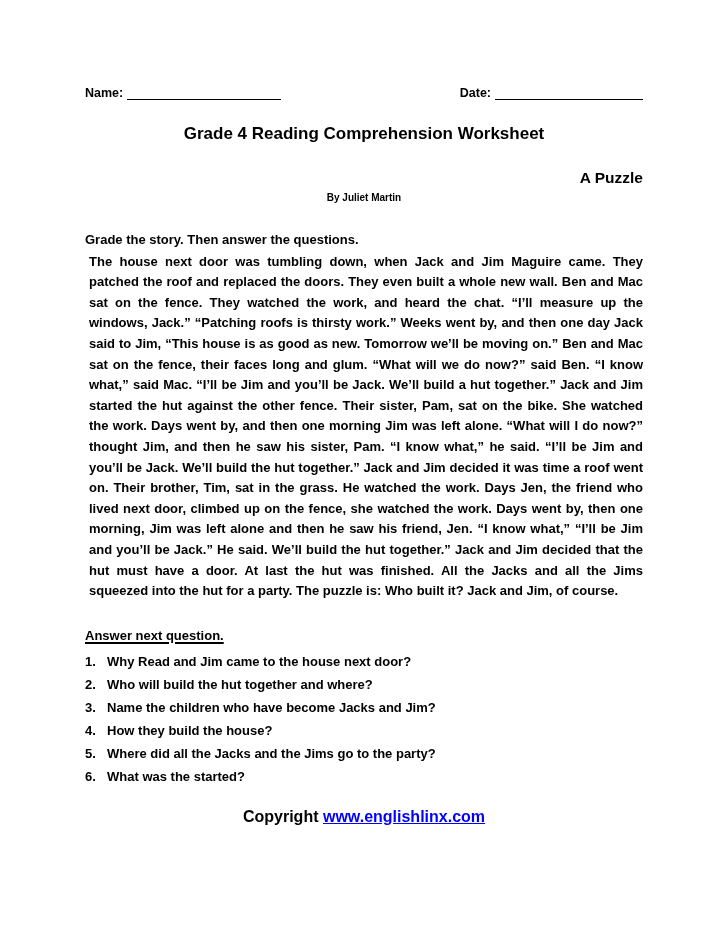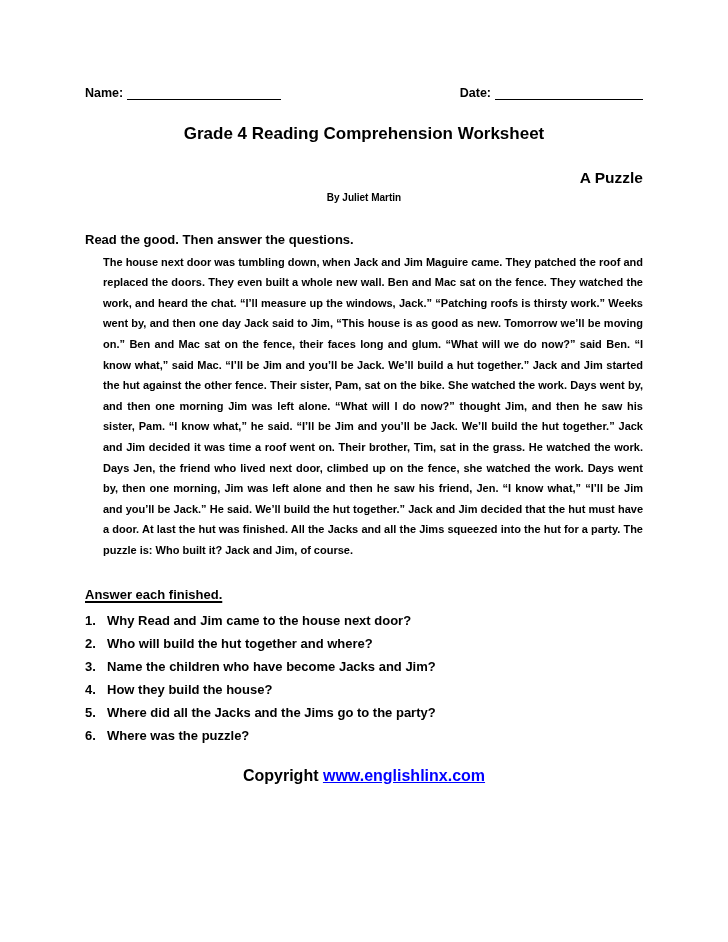--- a/index.html
+++ b/index.html
@@ -61,22 +61,22 @@
     text-align: center;
     font-size: 10px;
   }
   
   .instructions {
     margin-top: 27px;
     font-size: 13px;
     line-height: 20.6px;
   }
   .story {
-    margin: 1px 0 0 18px;
-    font-size: 11px;
+    margin: 1px 0 0 4px;
+    font-size: 13px;
     line-height: 20.6px;
     text-align: justify;
   }
   
   .q-heading {
     margin-top: 26px;
     font-size: 13px;
     text-decoration: underline;
     text-decoration-thickness: 1.5px;
     text-underline-offset: 2px;
@@ -122,25 +122,25 @@
       <span class="lbl">Date:</span>
       <span class="blank-line date-line"></span>
     </div>
   </div>
 
   <h1 class="title">Grade 4 Reading Comprehension Worksheet</h1>
 
   <h2 class="story-title">A Puzzle</h2>
   <div class="byline">By Juliet Martin</div>
 
-  <div class="instructions">Read the good. Then answer the questions.</div>
+  <div class="instructions">Grade the story. Then answer the questions.</div>
 
   <p class="story">The house next door was tumbling down, when Jack and Jim Maguire came. They patched the roof and replaced the doors. They even built a whole new wall. Ben and Mac sat on the fence. They watched the work, and heard the chat. “I’ll measure up the windows, Jack.” “Patching roofs is thirsty work.” Weeks went by, and then one day Jack said to Jim, “This house is as good as new. Tomorrow we’ll be moving on.” Ben and Mac sat on the fence, their faces long and glum. “What will we do now?” said Ben. “I know what,” said Mac. “I’ll be Jim and you’ll be Jack. We’ll build a hut together.” Jack and Jim started the hut against the other fence. Their sister, Pam, sat on the bike. She watched the work. Days went by, and then one morning Jim was left alone. “What will I do now?” thought Jim, and then he saw his sister, Pam. “I know what,” he said. “I’ll be Jim and you’ll be Jack. We’ll build the hut together.” Jack and Jim decided it was time a roof went on. Their brother, Tim, sat in the grass. He watched the work. Days Jen, the friend who lived next door, climbed up on the fence, she watched the work. Days went by, then one morning, Jim was left alone and then he saw his friend, Jen. “I know what,” “I’ll be Jim and you’ll be Jack.” He said. We’ll build the hut together.” Jack and Jim decided that the hut must have a door. At last the hut was finished. All the Jacks and all the Jims squeezed into the hut for a party. The puzzle is: Who built it? Jack and Jim, of course.</p>
 
-  <div class="q-heading">Answer each finished.</div>
+  <div class="q-heading">Answer next question.</div>
 
   <div class="questions">
     <div class="q-row">
       <span class="q-num">1.</span>
       <span class="q-text">Why Read and Jim came to the house next door?</span>
     </div>
     <div class="q-row">
       <span class="q-num">2.</span>
       <span class="q-text">Who will build the hut together and where?</span>
     </div>
@@ -151,21 +151,21 @@
     <div class="q-row">
       <span class="q-num">4.</span>
       <span class="q-text">How they build the house?</span>
     </div>
     <div class="q-row">
       <span class="q-num">5.</span>
       <span class="q-text">Where did all the Jacks and the Jims go to the party?</span>
     </div>
     <div class="q-row">
       <span class="q-num">6.</span>
-      <span class="q-text">Where was the puzzle?</span>
+      <span class="q-text">What was the started?</span>
     </div>
   </div>
 
   <div class="footer">
     <span>Copyright</span>
     <a class="link" href="#" style="color: rgb(0, 0, 255);">www.englishlinx.com</a>
   </div>
 
 </div>
 

